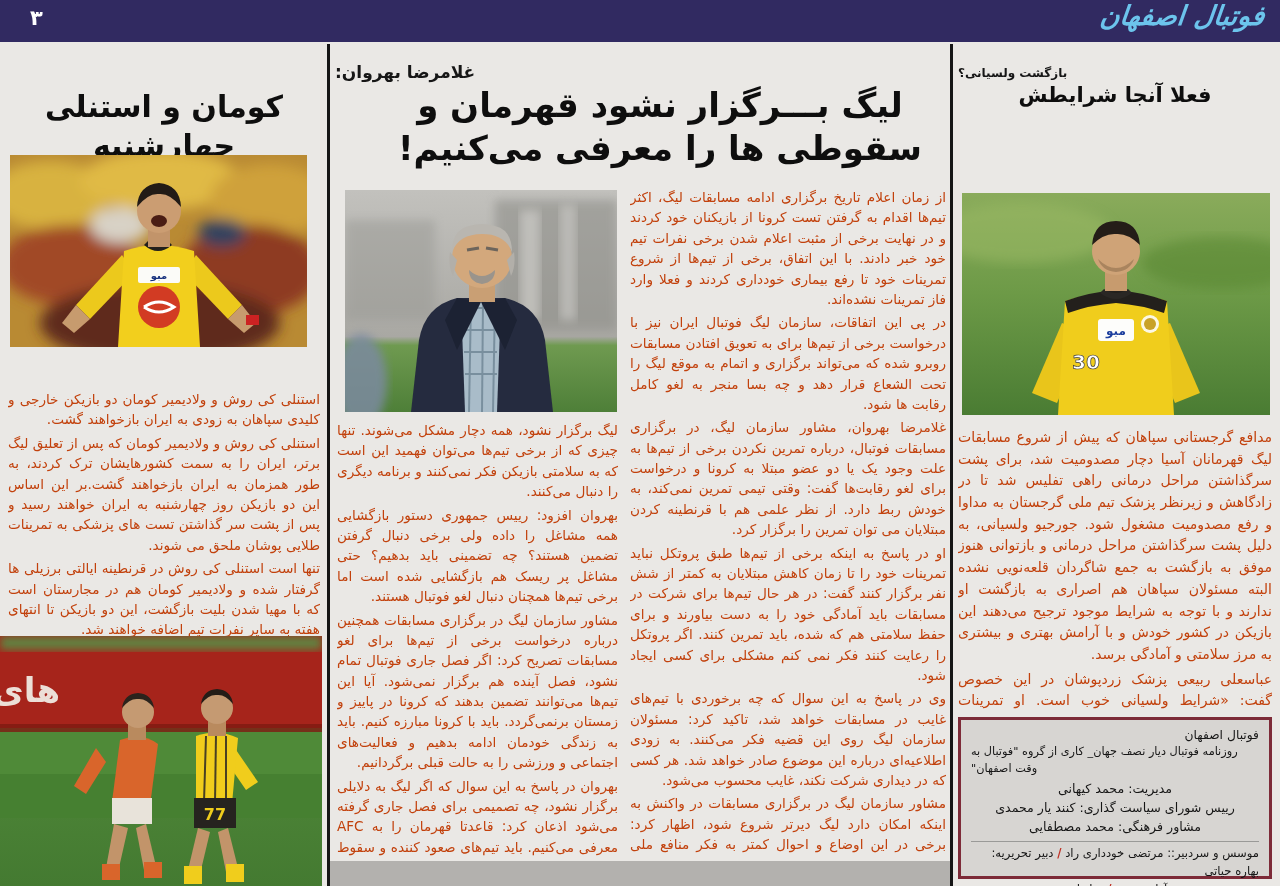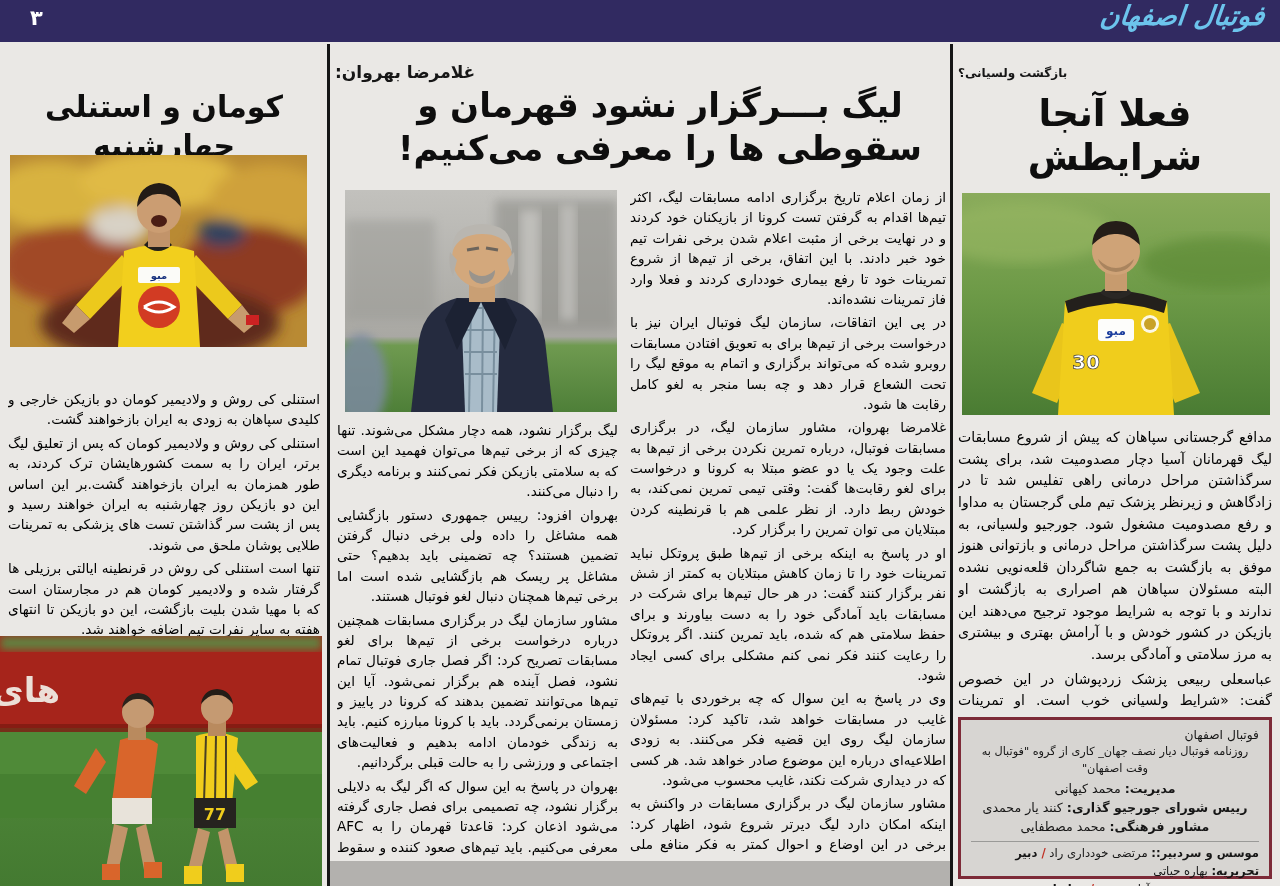--- a/index.html
+++ b/index.html
@@ -20,54 +20,54 @@
   
   .vsep { position:absolute; top:44px; bottom:0; width:3px; background:#161616; }
   .vsep.sep-a { left:327px; }
   .vsep.sep-b { left:950px; }
 
   .kicker { position:absolute; text-align:left; font-weight:bold; }
   .headline { position:absolute; text-align:center; font-weight:bold; color:#0e0e0e; }
 
   
   #r-kicker   { left:958px; width:314px; top:66px;  font-size:12px; }
-  #r-headline { left:958px; width:314px; top:92px;  font-size:37px; line-height:1.2; }
+  #r-headline { left:958px; width:314px; top:83px;  font-size:21px; line-height:1.2; }
   #r-photo    { position:absolute; left:962px; top:193px; width:308px; height:222px; }
   #r-body     { position:absolute; left:958px; width:314px; top:427px; height:286px; overflow:hidden; }
 
   
   #credits {
     position:absolute; left:958px; width:314px; top:717px; height:162px;
     background:#d7d5d2; border:3px solid #7d2b38; padding:6px 10px 4px;
     font-size:12px; line-height:1.5;
   }
   .credits-title { text-align:right; font-size:12.3px; }
-  .credits-sub   { text-align:center; font-size:11.3px; margin-bottom:2px; }
+  .credits-sub   { text-align:left; font-size:11.3px; margin-bottom:2px; }
   .credits-center{ text-align:center; font-size:12.6px; }
   .credits-block { border-top:1px solid #9a9a98; margin-top:4px; padding-top:3px; text-align:right; font-size:11.6px; line-height:1.55; }
-  .bld { font-weight:bold; }
+  .bld { font-weight:normal; }
   .red { color:#c03024; font-weight:bold; }
 
   
   #m-kicker   { left:335px; width:612px; top:62px; font-size:17px; }
   #m-headline { left:354px; width:612px; top:84px; font-size:34px; line-height:1.25; }
   #m-photo    { position:absolute; left:345px; top:190px; width:272px; height:222px; }
   #m-col-right{ position:absolute; left:630px; width:316px; top:187px; height:668px; overflow:hidden; }
   #m-col-left { position:absolute; left:337px; width:281px; top:420px; height:436px; overflow:hidden; }
 
   
   #l-headline { left:8px;  width:312px; top:76px; font-size:30px; line-height:1.3;margin-top:11px; }
   #l-photo1   { position:absolute; left:10px; top:155px; width:297px; height:192px; }
   #l-body     { position:absolute; left:8px; width:312px; top:355px; height:278px; overflow:hidden;margin-top:34px; }
   #l-photo2   { position:absolute; left:0px; top:636px; width:322px; height:250px; }
 
   #bottom-band { position:absolute; left:330px; top:861px; width:620px; height:25px; background:#b3b1ae; }
 
   .body-par {
-    font-size:13.6px; line-height:1.5; text-align:justify; color:#000000; margin-bottom:3px;
+    font-size:13.6px; line-height:1.5; text-align:justify; color:#c2410c; margin-bottom:3px;
   }
   #r-body .body-par { font-size:14px; line-height:1.55; }
   .photo svg { display:block; width:100%; height:100%; }
 </style>
 </head>
 <body>
 
 <div class="page">
 
   <header class="topbar">
@@ -121,21 +121,21 @@
     <p class="body-par">عباسعلی ربیعی پزشک زردپوشان در این خصوص گفت: «شرایط ولسیانی خوب است. او تمرینات بازتوانی را انجام می‌دهد. قرار بود برای ادامه بازتوانی به مجموعه ما اضافه شود اما با توجه به وضعیت موجود و شیوع کرونا، اصراری به این موضوع نداشتیم. در آنجا شرایط بهتری برای ادامه کارش وجود دارد.</p>
   </div>
 
   <div id="credits">
     <div class="credits-title">فوتبال اصفهان</div>
     <div class="credits-sub">روزنامه فوتبال دیار نصف جهان_ کاری از گروه "فوتبال به وقت اصفهان"</div>
     <div class="credits-center">
       <span class="bld">مدیریت:</span><span> محمد کیهانی</span>
     </div>
     <div class="credits-center">
-      <span class="bld">رییس شورای جورجیو گذاری:</span><span> کنند یار محمدی</span>
+      <span class="bld">رییس شورای سیاست گذاری:</span><span> کنند یار محمدی</span>
     </div>
     <div class="credits-center">
       <span class="bld">مشاور فرهنگی:</span><span> محمد مصطفایی</span>
     </div>
     <div class="credits-block">
       <span class="bld">موسس و سردبیر::</span><span> مرتضی خودداری راد </span><span class="red">/</span><span class="bld"> دبیر تحریریه:</span><span> بهاره حیاتی</span><br>
       <span class="bld">دبیر سرویس فنی:</span><span> آزاده رضی </span><span class="red">/</span><span class="bld"> روابط عمومی:</span>
     </div>
   </div>
 

